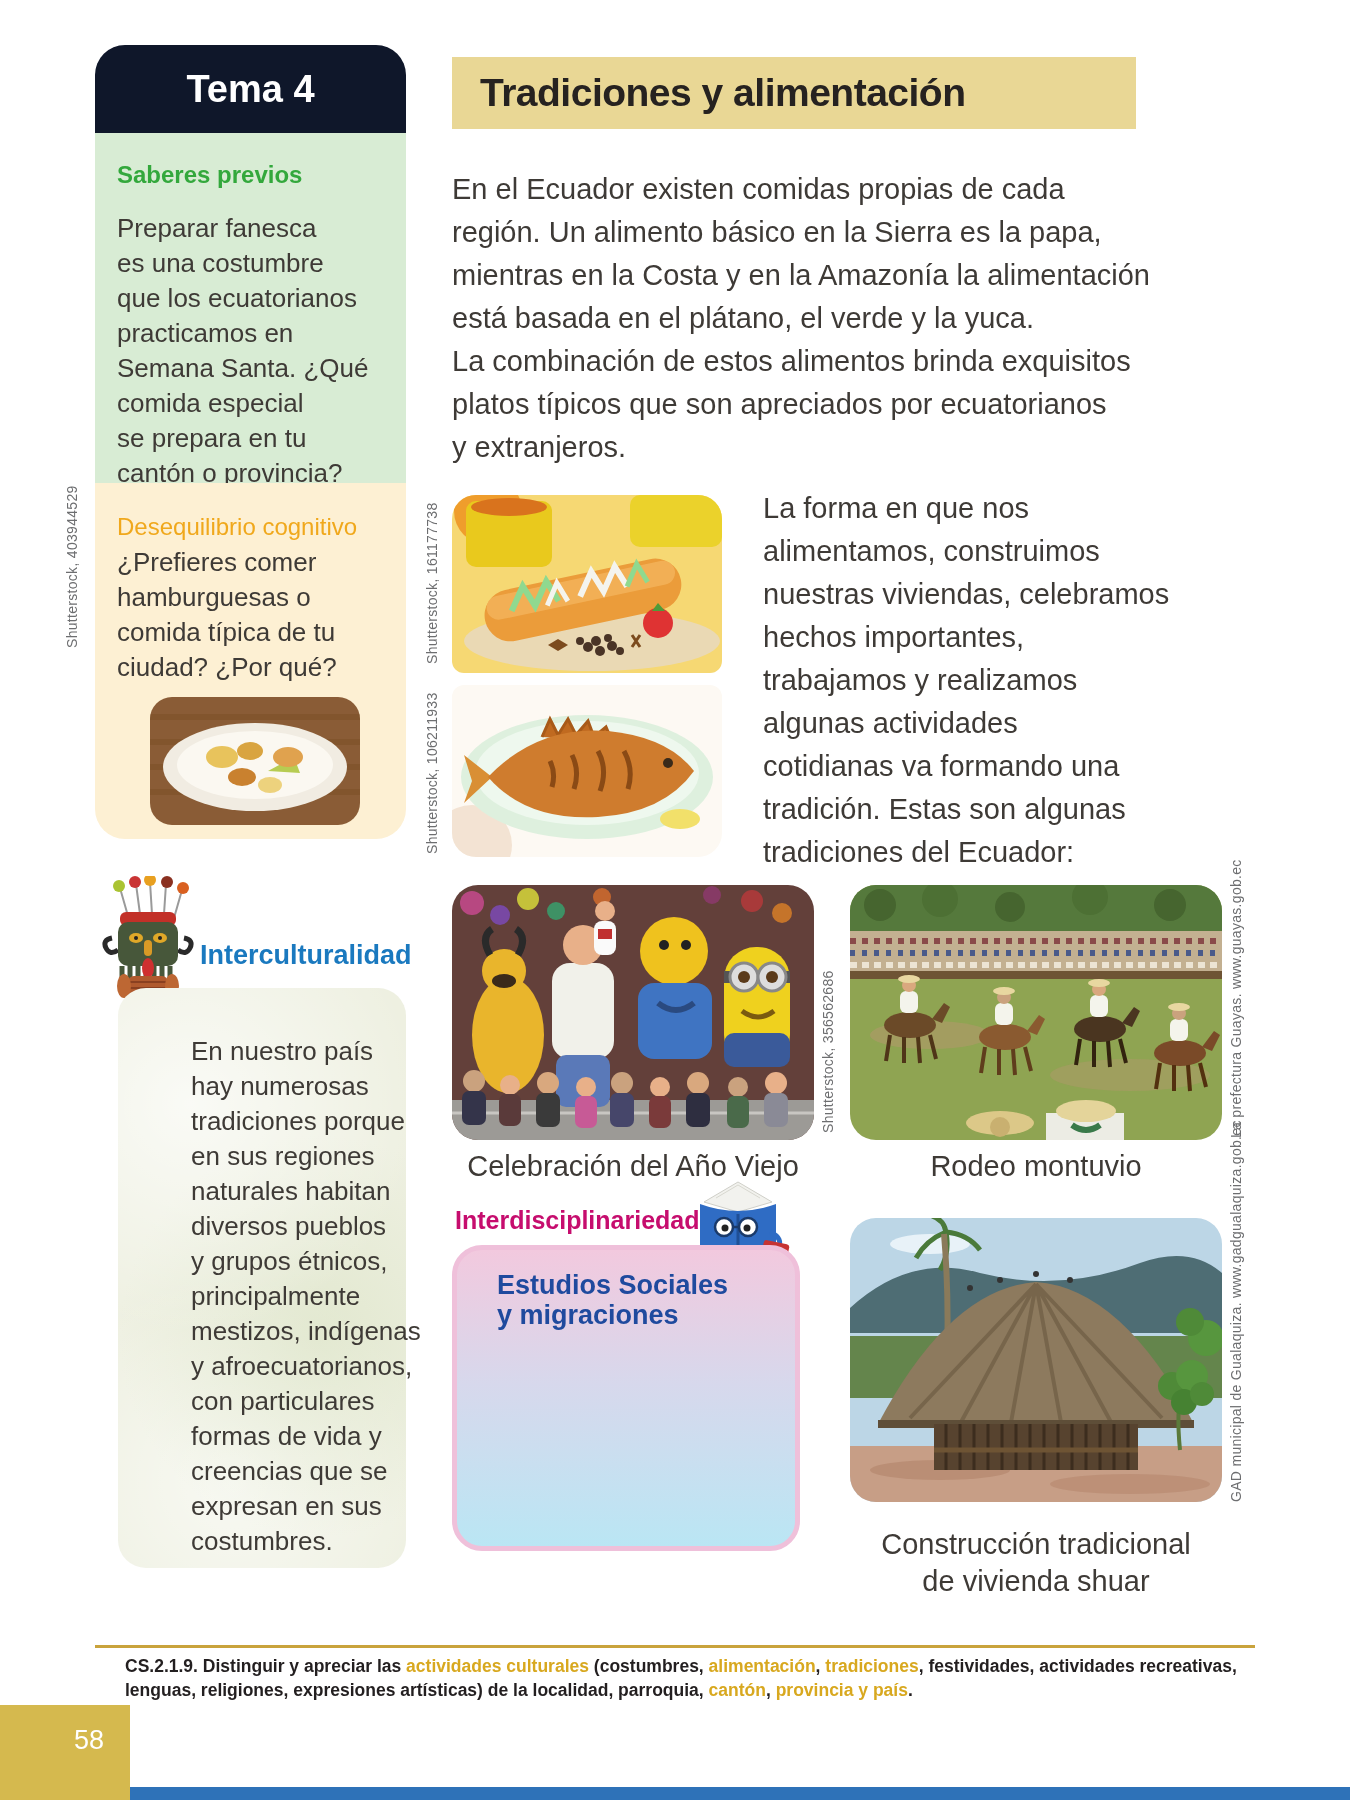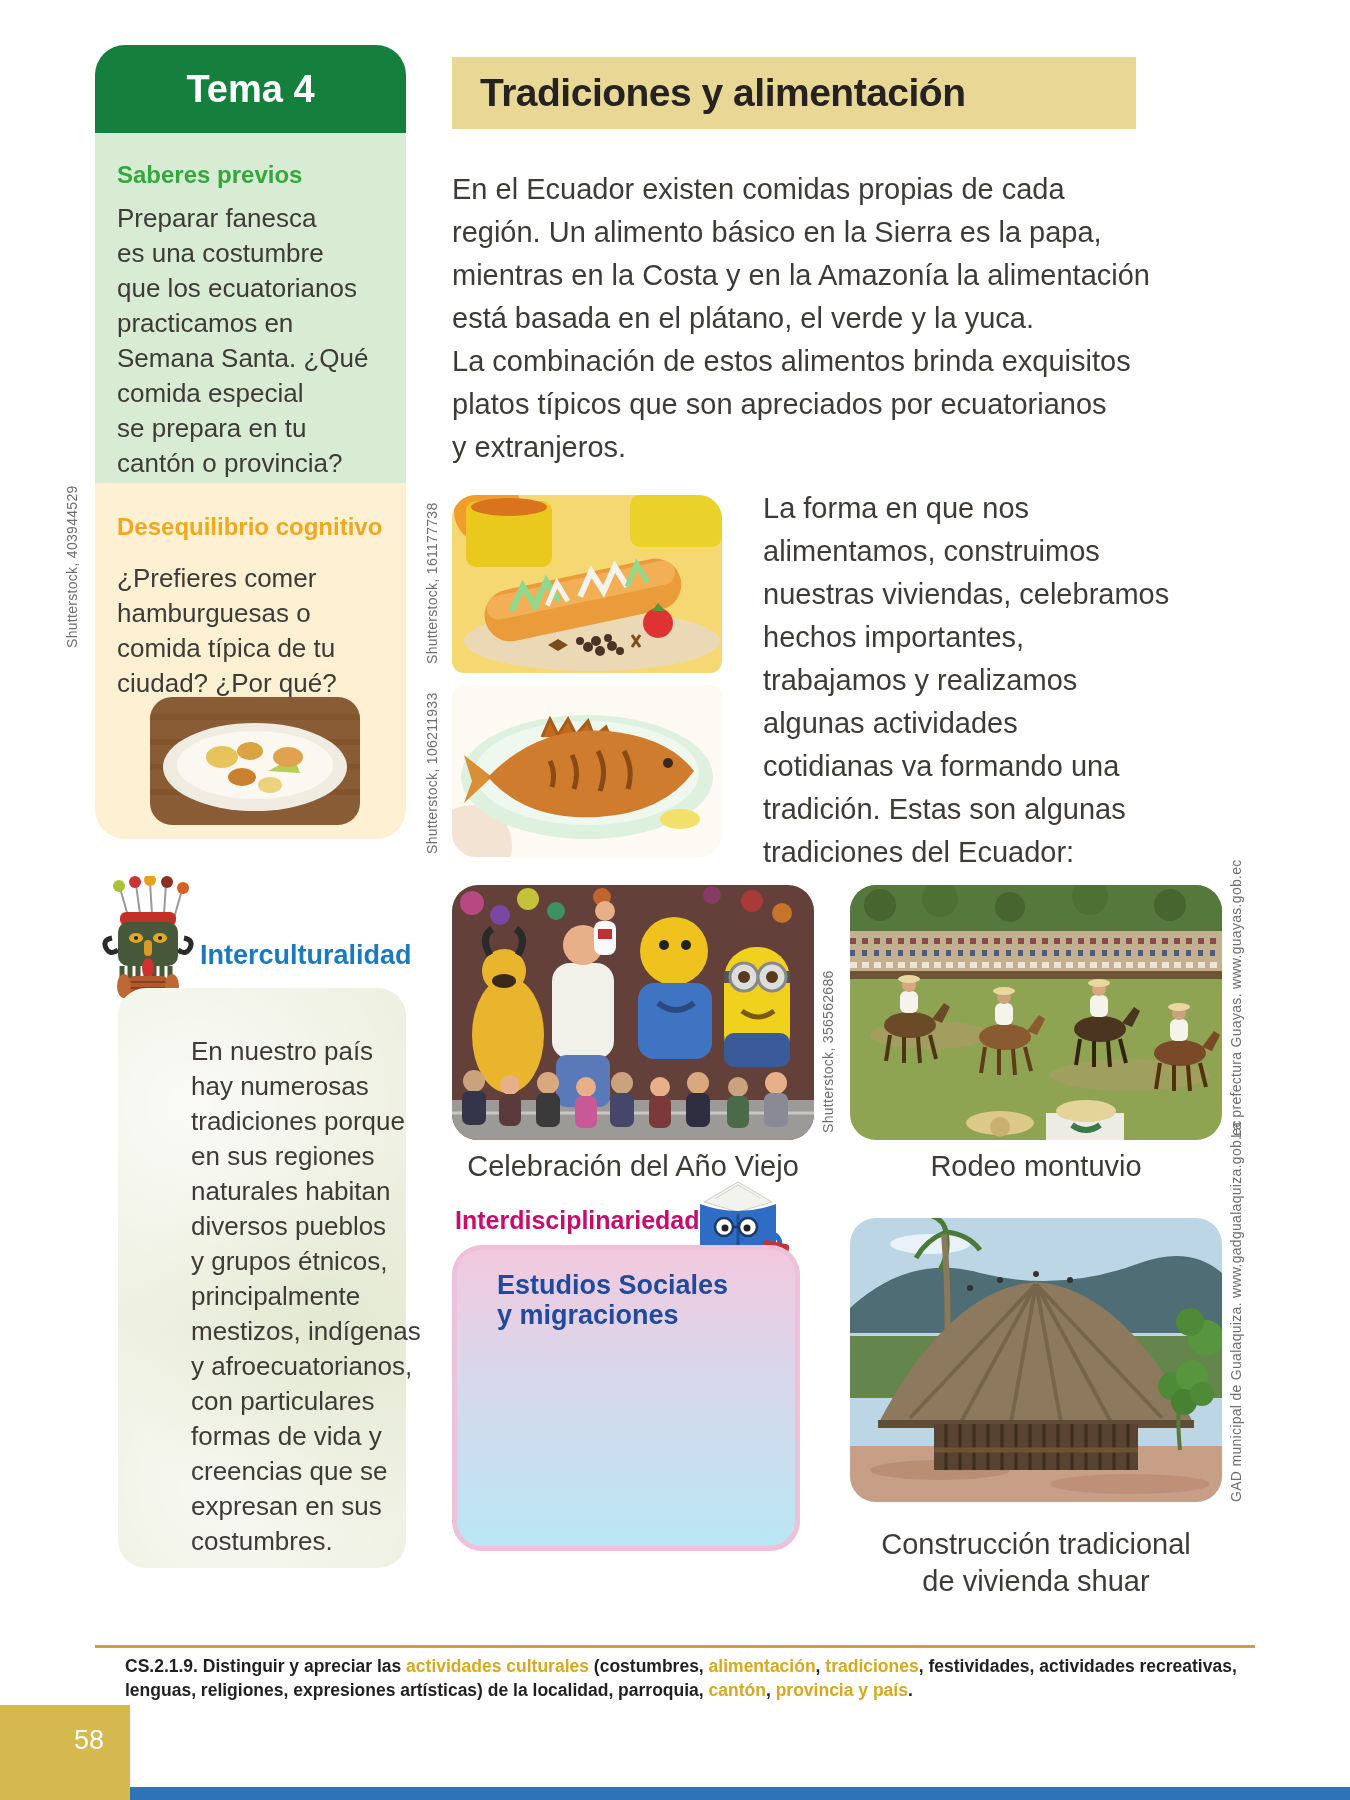--- a/index.html
+++ b/index.html
@@ -15,38 +15,38 @@
   .caption{font-size:29px;color:#3e3a36;text-align:center;line-height:37px;}
   .fgold{color:#d8a81f;}
   .fblack{color:#231f20;}
   .footer-line{font-size:17.5px;font-weight:bold;line-height:24px;}
 </style>
 </head>
 <body>
 
 <div class="page">
 
-  <div class="abs" style="left:95px;top:45px;width:311px;height:88px;background:#15803d;border-radius:30px 30px 0 0;display:flex;align-items:center;justify-content:center;">
+  <div class="abs" style="left:95px;top:45px;width:311px;height:88px;background:#0f172a;border-radius:30px 30px 0 0;display:flex;align-items:center;justify-content:center;">
     <span style="font-size:38px;font-weight:bold;color:#ffffff;">Tema 4</span>
   </div>
 
   <div class="abs" style="left:95px;top:133px;width:311px;height:350px;background:#d8ecd4;box-sizing:border-box;padding:28px 22px;">
-    <div style="font-size:24px;font-weight:bold;color:#33a83c;margin-bottom:12px;">Saberes previos</div>
+    <div style="font-size:24px;font-weight:bold;color:#33a83c;margin-bottom:22px;">Saberes previos</div>
     <div class="preline bodytxt" style="font-size:26px;line-height:35px;">Preparar fanesca
 es una costumbre
 que los ecuatorianos
 practicamos en
 Semana Santa. ¿Qué
 comida especial
 se prepara en tu
 cantón o provincia?</div>
   </div>
 
   <div class="abs" style="left:95px;top:483px;width:311px;height:356px;background:#fdf0d3;border-radius:0 0 30px 30px;box-sizing:border-box;padding:30px 22px;">
-    <div style="font-size:24px;font-weight:bold;color:#f0a81c;margin-bottom:20px;">Desequilibrio cognitivo</div>
+    <div style="font-size:24px;font-weight:normal;color:#f0a81c;margin-bottom:4px;">Desequilibrio cognitivo</div>
     <div class="preline bodytxt" style="font-size:26px;line-height:35px;">¿Prefieres comer
 hamburguesas o
 comida típica de tu
 ciudad? ¿Por qué?</div>
   </div>
 
   <div class="photo" style="left:150px;top:697px;width:210px;height:128px;border-radius:22px;">
     <svg viewBox="0 0 210 128" preserveAspectRatio="none">
       <rect width="210" height="128" fill="#8a5c36"></rect>
       <path d="M0 20h210M0 45h210M0 70h210M0 95h210" stroke="#74491f" stroke-width="6" opacity=".35"></path>

